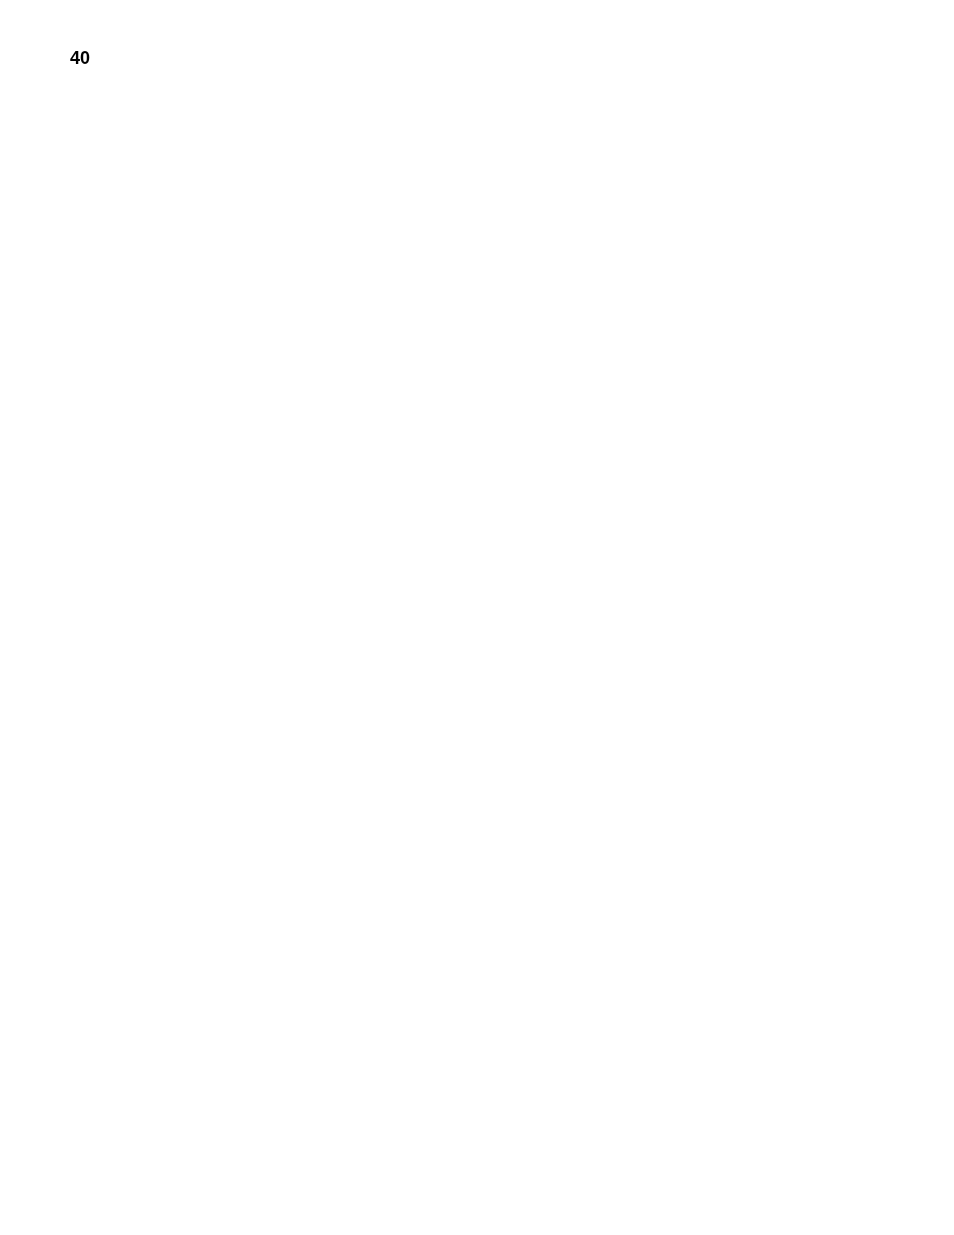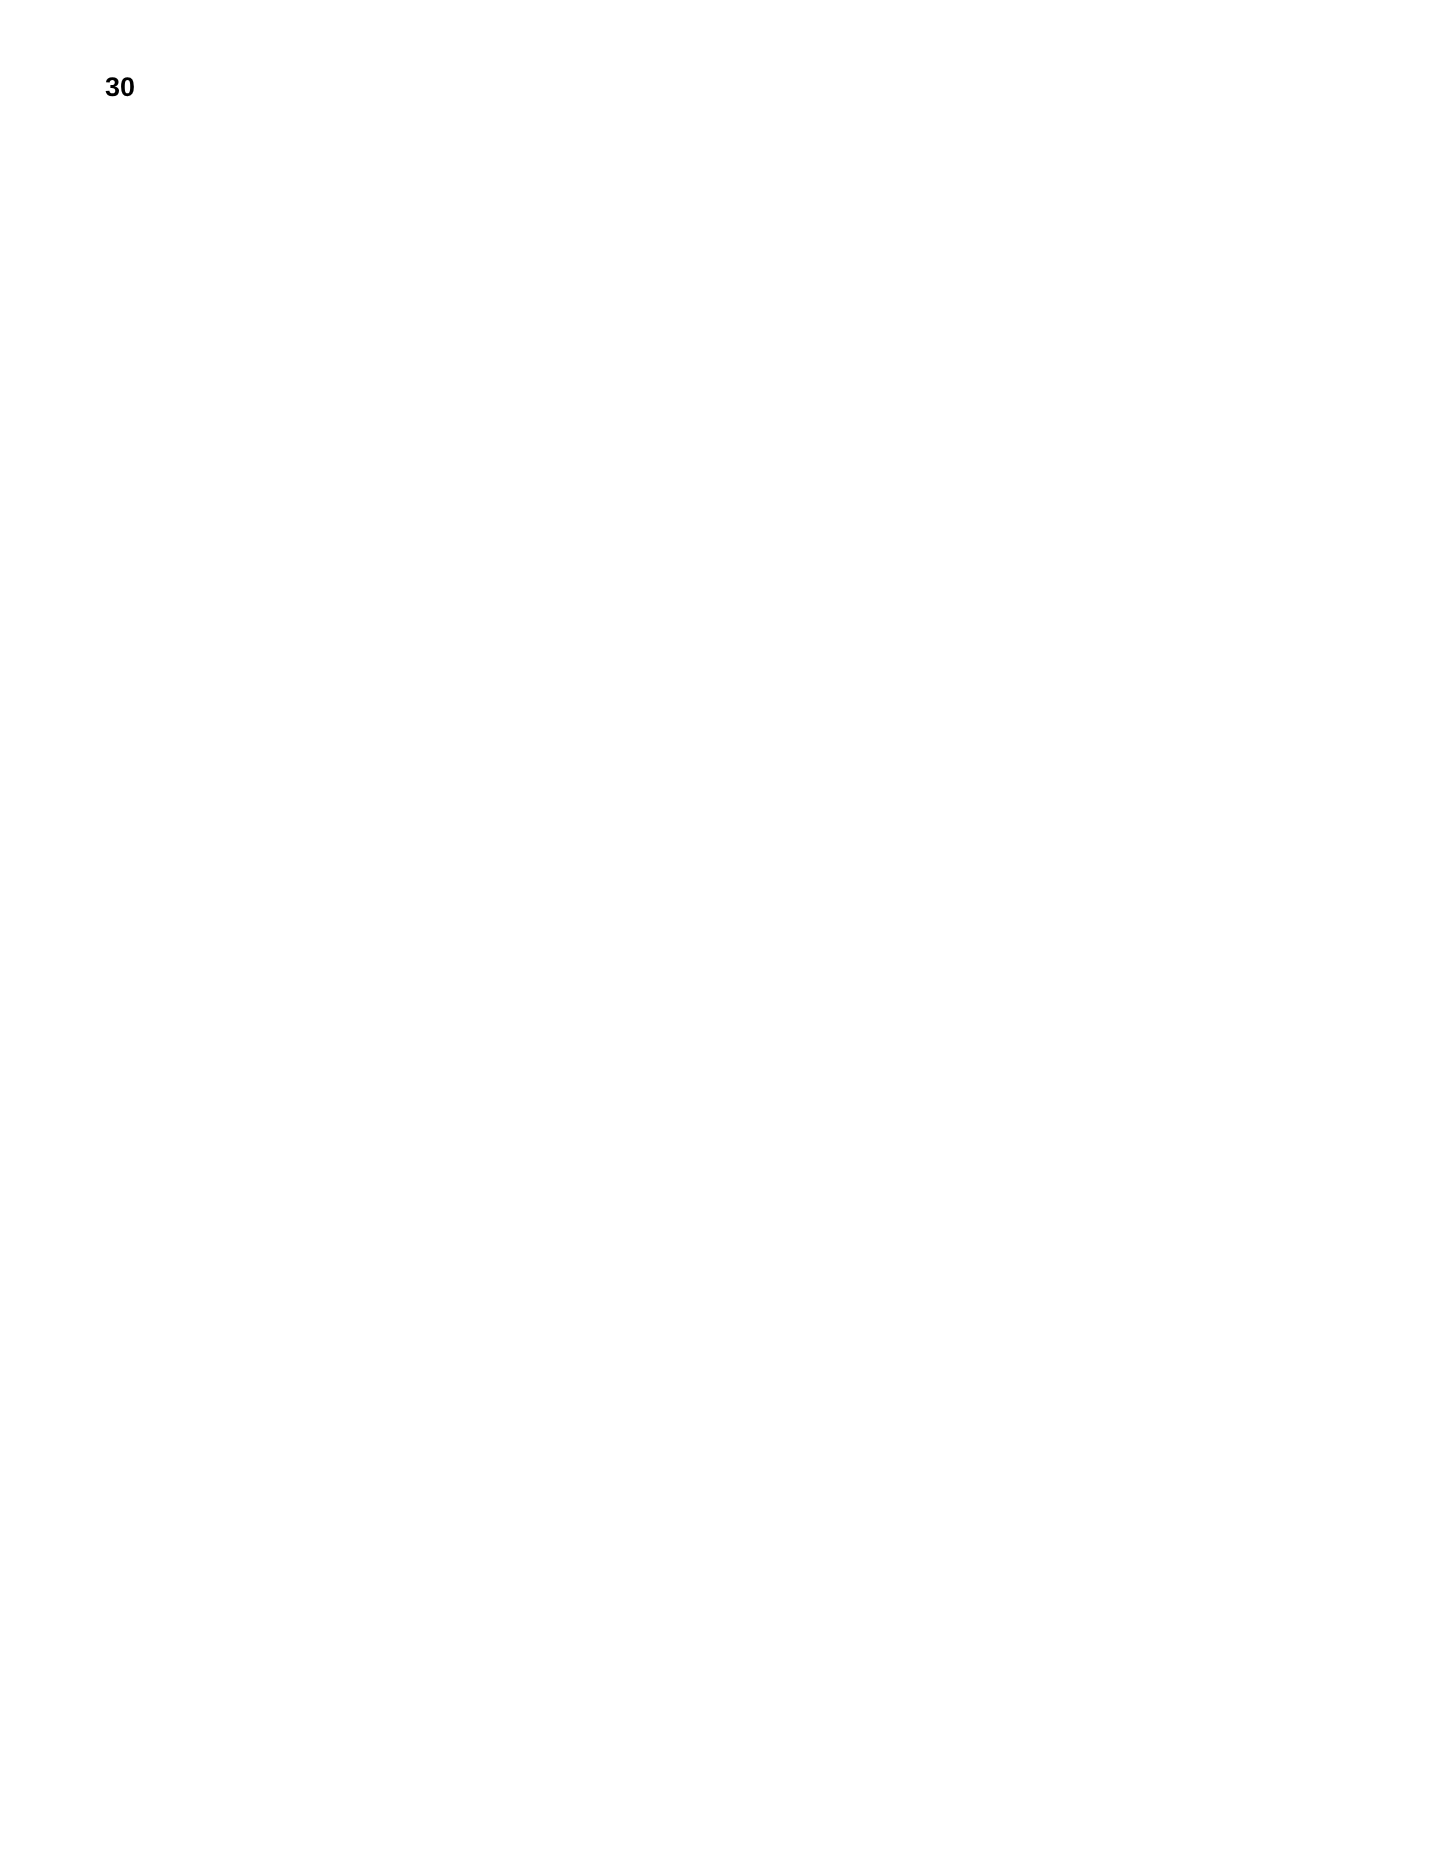--- a/index.html
+++ b/index.html
@@ -254,21 +254,21 @@
     border-radius:50%;
   }
 
   
   svg { display:block; }
 </style>
 </head>
 <body>
 
 <div class="page">
-  <div class="page-number">30</div>
+  <div class="page-number">40</div>
   <div class="section-title">On-Screen Menus</div>
   <div class="hline"></div>
   <div class="subheading">Picture Menu</div>
   <div class="intro-text">The Picture Menu contains menus and controls to configure the way the picture appears. The Picture Menu options apply to the video for the main TV and VIDEO INPUT selections. All picture options can be applied to each input.</div>
 
   <div class="icon-grid">
     <div class="icon-cell">
       <svg width="36" height="36" viewBox="0 0 40 40">
         <path d="M8 30 Q8 14 24 14 L24 30 Z" fill="none" stroke="#000" stroke-width="2"></path>
         <line x1="22" y1="18" x2="30" y2="8" stroke="#000" stroke-width="2"></line>

